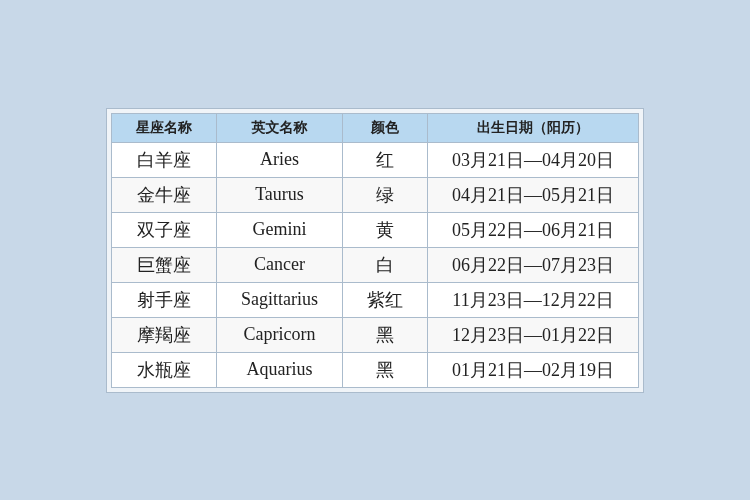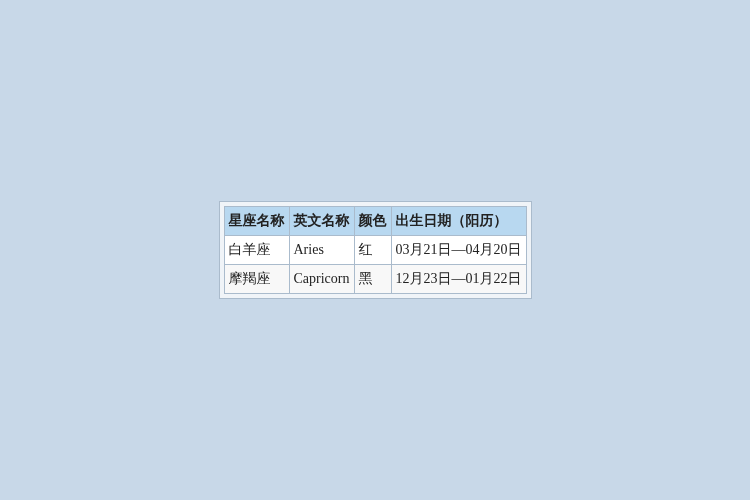--- a/index.html
+++ b/index.html
@@ -17,39 +17,39 @@
       background: #f0f4f8;
       border: 1px solid #aabbcc;
       padding: 4px;
     }
     table {
       border-collapse: collapse;
       background: white;
     }
     th, td {
       border: 1px solid #aabbcc;
-      padding: 5px 4px;
-      text-align: left;
+      padding: 5px 24px;
+      text-align: center;
       white-space: nowrap;
     }
     thead th {
       background-color: #b8d8f0;
       color: #222;
       font-weight: bold;
       font-size: 14px;
     }
     tbody tr:nth-child(even) {
       background-color: #f8f8f8;
     }
     tbody tr:nth-child(odd) {
       background-color: #ffffff;
     }
     tbody td {
       color: #222;
-      font-size: 14px;
+      font-size: 18px;
     }
   </style>
 </head>
 <body>
 
 <div class="table-wrapper">
   <table>
     <thead>
       <tr>
         <th>星座名称</th>
@@ -59,20 +59,50 @@
       </tr>
     </thead>
     <tbody id="table-body">
     <tr>
           <td>白羊座</td>
           <td>Aries</td>
           <td>红</td>
           <td>03月21日—04月20日</td>
         </tr>
         <tr>
+          <td>金牛座</td>
+          <td>Taurus</td>
+          <td>绿</td>
+          <td>04月21日—05月21日</td>
+        </tr>
+        <tr>
+          <td>双子座</td>
+          <td>Gemini</td>
+          <td>黄</td>
+          <td>05月22日—06月21日</td>
+        </tr>
+        <tr>
+          <td>巨蟹座</td>
+          <td>Cancer</td>
+          <td>白</td>
+          <td>06月22日—07月23日</td>
+        </tr>
+        <tr>
+          <td>射手座</td>
+          <td>Sagittarius</td>
+          <td>紫红</td>
+          <td>11月23日—12月22日</td>
+        </tr>
+        <tr>
           <td>摩羯座</td>
           <td>Capricorn</td>
           <td>黑</td>
           <td>12月23日—01月22日</td>
+        </tr>
+        <tr>
+          <td>水瓶座</td>
+          <td>Aquarius</td>
+          <td>黑</td>
+          <td>01月21日—02月19日</td>
         </tr>
       </tbody>
   </table>
 </div>
 
 </body></html>

